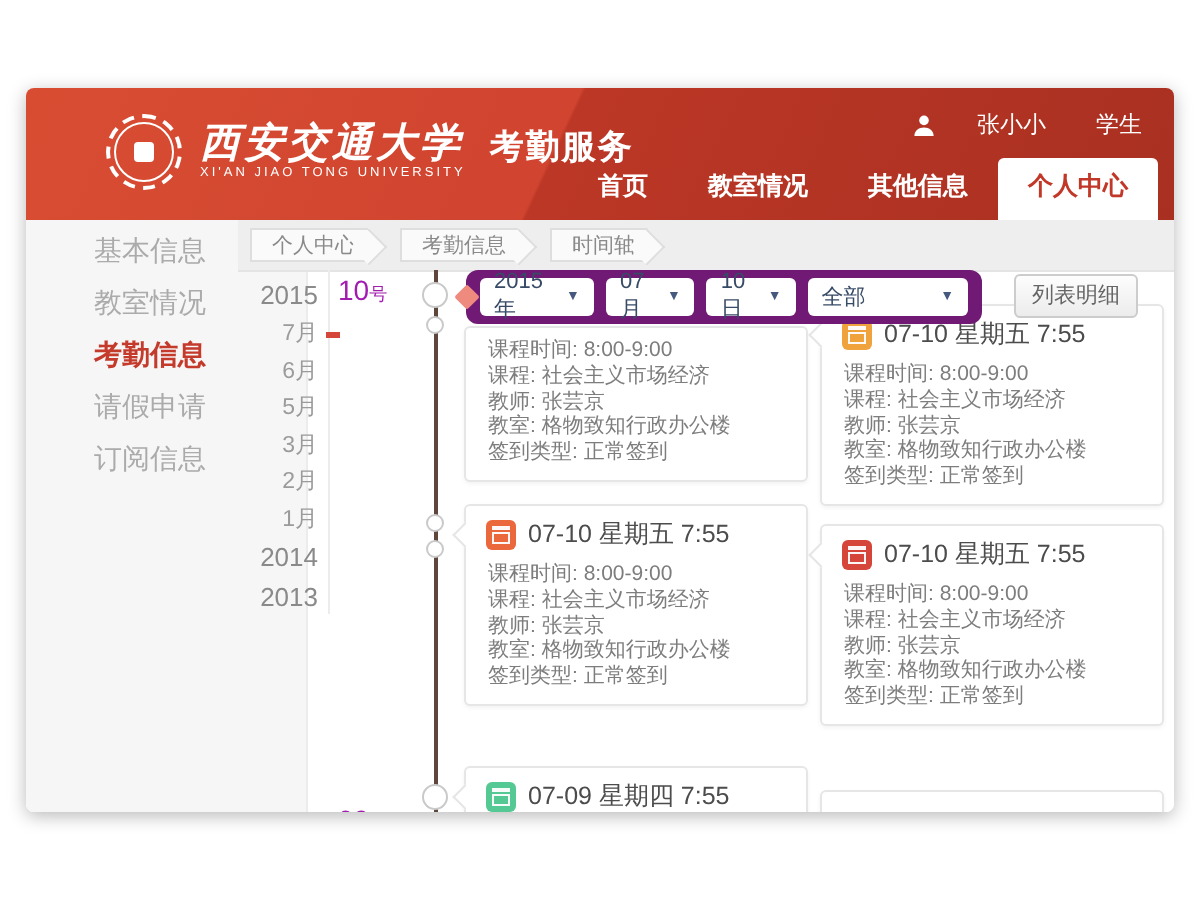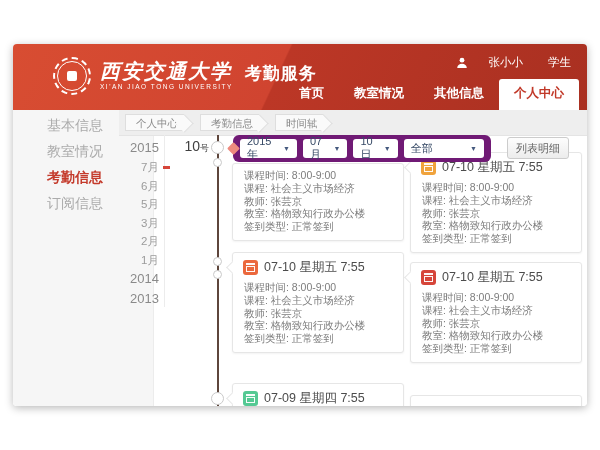--- a/index.html
+++ b/index.html
@@ -36,21 +36,21 @@
          box-sizing:border-box;padding:1px 6px 1px 10px;font-size:10.5px;color:#8a8a8a;margin-right:16px;cursor:pointer;}
   .crumb::after{content:"";position:absolute;right:-6.5px;top:1.6px;width:12px;height:12px;background:#fafafa;
          border-top:1px solid #dedede;border-right:1px solid #dedede;transform:rotate(45deg);}
   .divider{position:absolute;left:151px;top:25px;width:1px;height:172px;background:#ececec;}
   .months{position:absolute;left:98px;top:28px;width:48px;text-align:right;z-index:2;}
   .m-item{font-size:11.5px;color:#9b9b9b;line-height:18.5px;position:relative;cursor:pointer;}
   .m-item.year{font-size:13px;color:#8a8a8a;line-height:20px;}
   .tick{position:absolute;right:-11px;top:8px;width:7px;height:3px;background:#d6453a;}
   .tl-line{position:absolute;left:204px;top:25px;bottom:0;width:2px;background:#5e463c;}
   .dot{position:absolute;background:#fff;border:1px solid #c9c9c9;border-radius:50%;box-sizing:border-box;z-index:3;}
-  .day{position:absolute;left:156px;width:40px;text-align:right;color:#404040;z-index:2;}
+  .day{position:absolute;left:156px;width:40px;text-align:left;color:#a21caf;z-index:2;}
   .day .num{font-size:14px;}
   .day .suf{font-size:9px;}
   
   .filterbar{position:absolute;left:220px;top:25px;width:258px;height:27px;background:#701a75;border-radius:6px;
              display:flex;align-items:center;padding:0 7px;box-sizing:border-box;gap:6px;z-index:10;}
   .filterbar::before{content:"";position:absolute;left:-4px;top:9px;width:9px;height:9px;background:#ee8a7e;
              transform:rotate(45deg);border-radius:1px;}
   .pill{background:#fff;border-radius:3px;height:19px;display:flex;align-items:center;justify-content:space-between;
         padding:0 7px;font-size:11px;color:#374a66;cursor:pointer;box-sizing:border-box;}
   .pill .caret{font-size:7px;color:#45597e;margin-left:6px;}
@@ -102,20 +102,21 @@
       <div class="tab active">个人中心</div>
     </div>
   </div>
 
   <div class="content">
     <div class="sidebar">
       <div class="menu">
         <div class="menu-item">基本信息</div>
         <div class="menu-item">教室情况</div>
         <div class="menu-item active">考勤信息</div>
+        <div class="menu-item">请假申请</div>
         <div class="menu-item">订阅信息</div>
       </div>
     </div>
 
     <div class="crumbbar">
       <div class="crumbs">
         <span class="crumb">个人中心</span>
         <span class="crumb">考勤信息</span>
         <span class="crumb">时间轴</span>
       </div>

